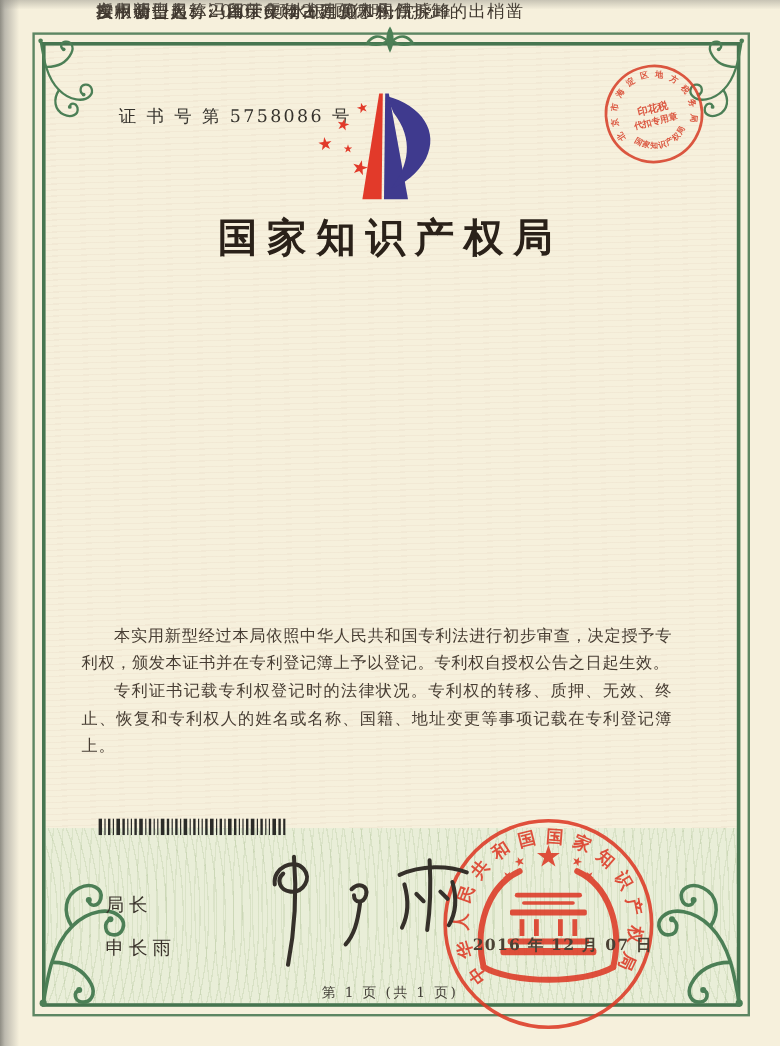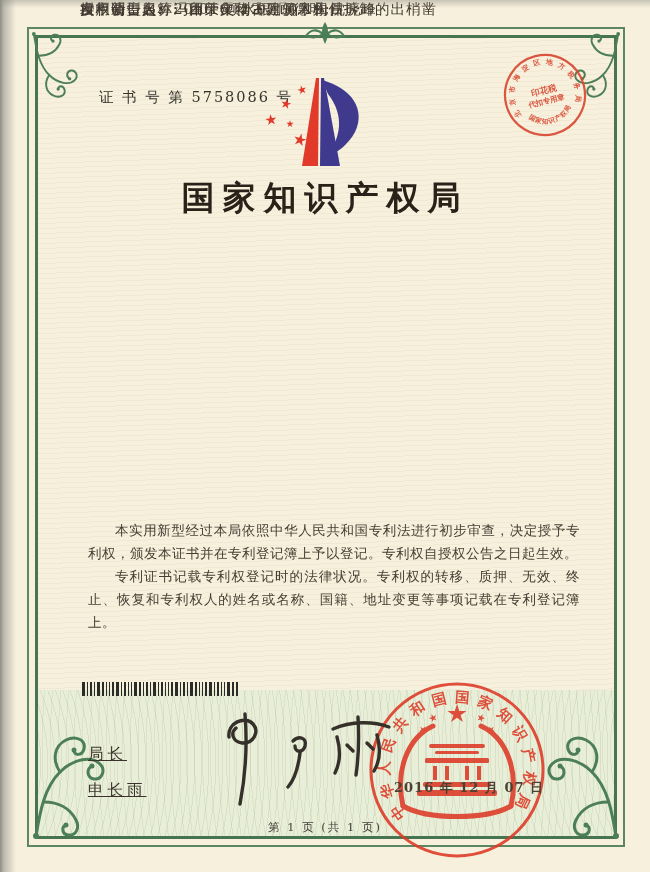--- a/index.html
+++ b/index.html
@@ -43,27 +43,27 @@
   .field-row{position:absolute;left:80px;font-size:14.5px;color:#40382f;white-space:nowrap;z-index:4;}
   .field-row:nth-of-type(1){top:254px;}
   .field-row:nth-of-type(2){top:303px;}
   .field-row:nth-of-type(3){top:351px;}
   .field-row:nth-of-type(4){top:398px;}
   .field-row:nth-of-type(5){top:444px;}
   .field-row:nth-of-type(6){top:490px;}
   .f-label{letter-spacing:1px;}
   .f-value{margin-left:10px;letter-spacing:1px;}
 
-  .paras{position:absolute;left:88px;width:492px;top:519px;z-index:4;}
+  .paras{position:absolute;left:68px;width:492px;top:519px;z-index:4;}
   .paras p{margin:0;font-size:13.5px;line-height:23px;text-align:justify;
     text-indent:2em;color:#473d33;letter-spacing:0.5px;}
 
   .barcode{position:absolute;left:82px;top:682px;width:156px;height:14px;z-index:5;}
 
-  .director{position:absolute;left:88px;top:744px;z-index:5;font-size:15.5px;color:#3a332b;letter-spacing:4px;text-decoration:underline;}
+  .director{position:absolute;left:88px;top:744px;z-index:5;font-size:15.5px;color:#3a332b;letter-spacing:4px;}
   .director div{margin-bottom:15px;}
   .signature{position:absolute;left:205px;top:710px;width:205px;height:102px;z-index:5;}
 
   .office-seal{position:absolute;left:367px;top:680px;width:180px;height:180px;z-index:4;opacity:0.95;}
   .issue-date{position:absolute;left:394px;top:779px;z-index:6;font-size:13px;font-weight:600;
     color:#4a4134;letter-spacing:1px;white-space:nowrap;}
 
   .page-footer{position:absolute;left:0;right:0;top:820px;text-align:center;z-index:6;
     font-size:11.5px;color:#45413a;letter-spacing:2px;}
 </style>

